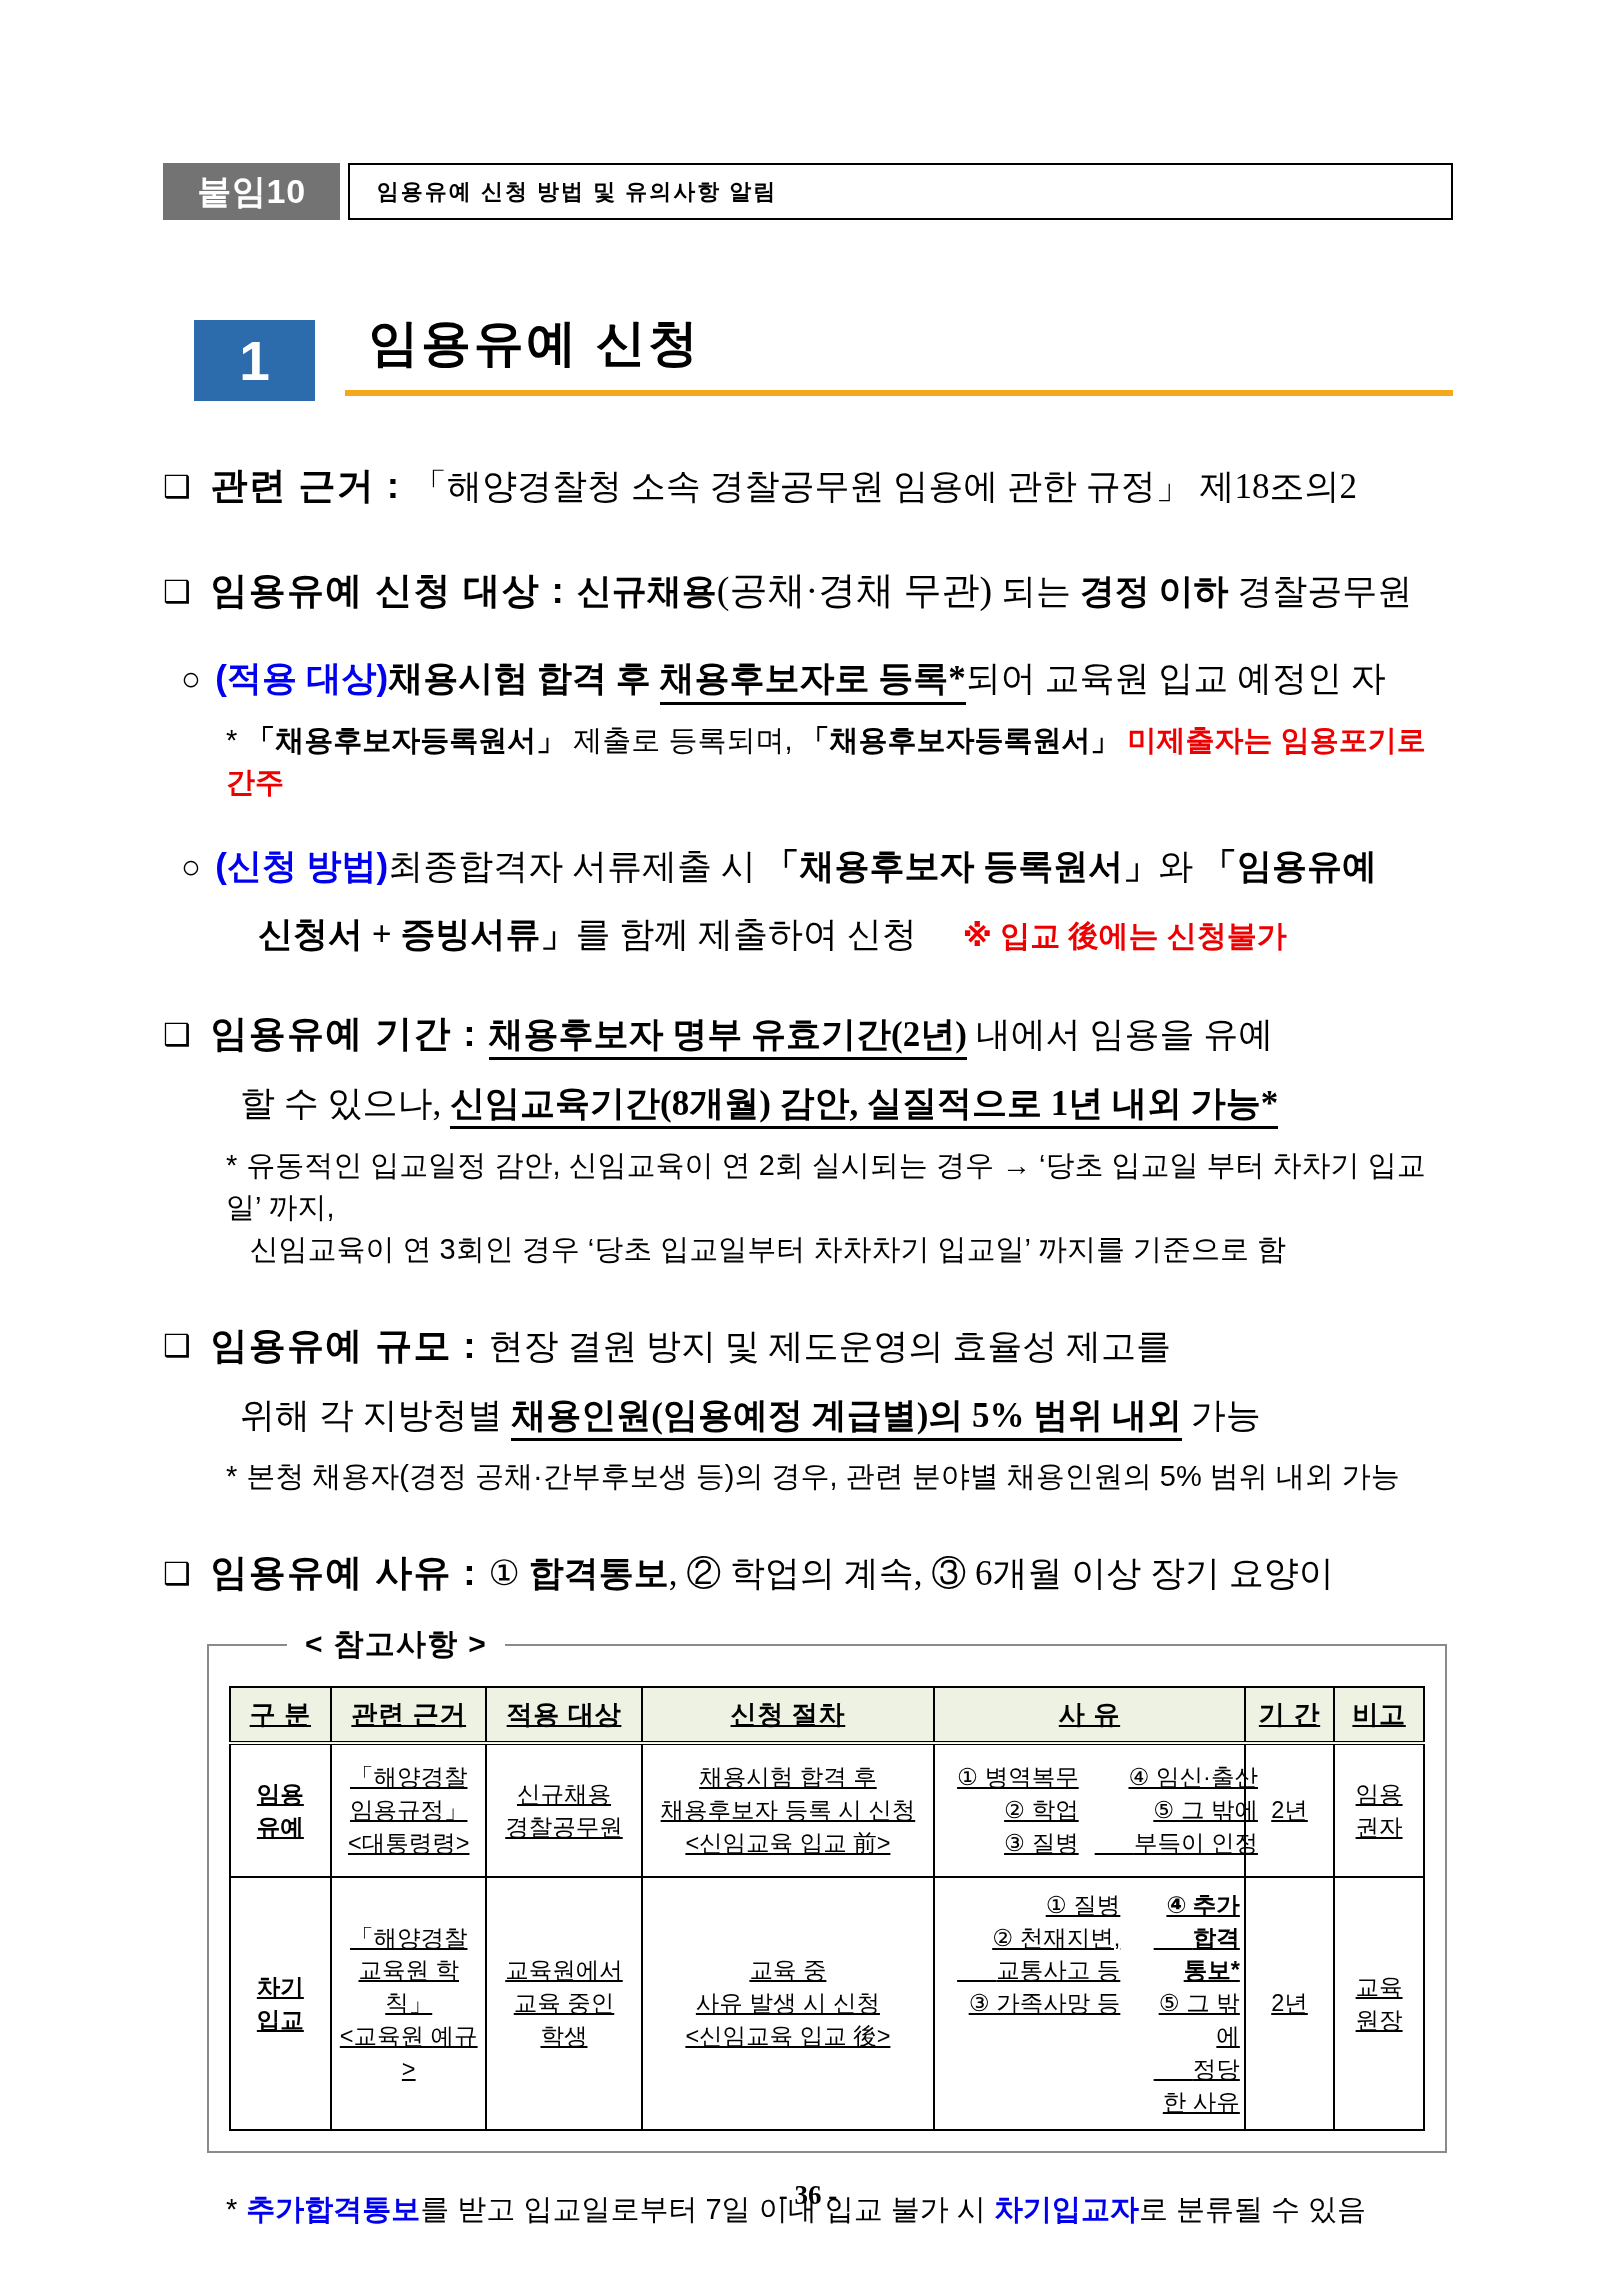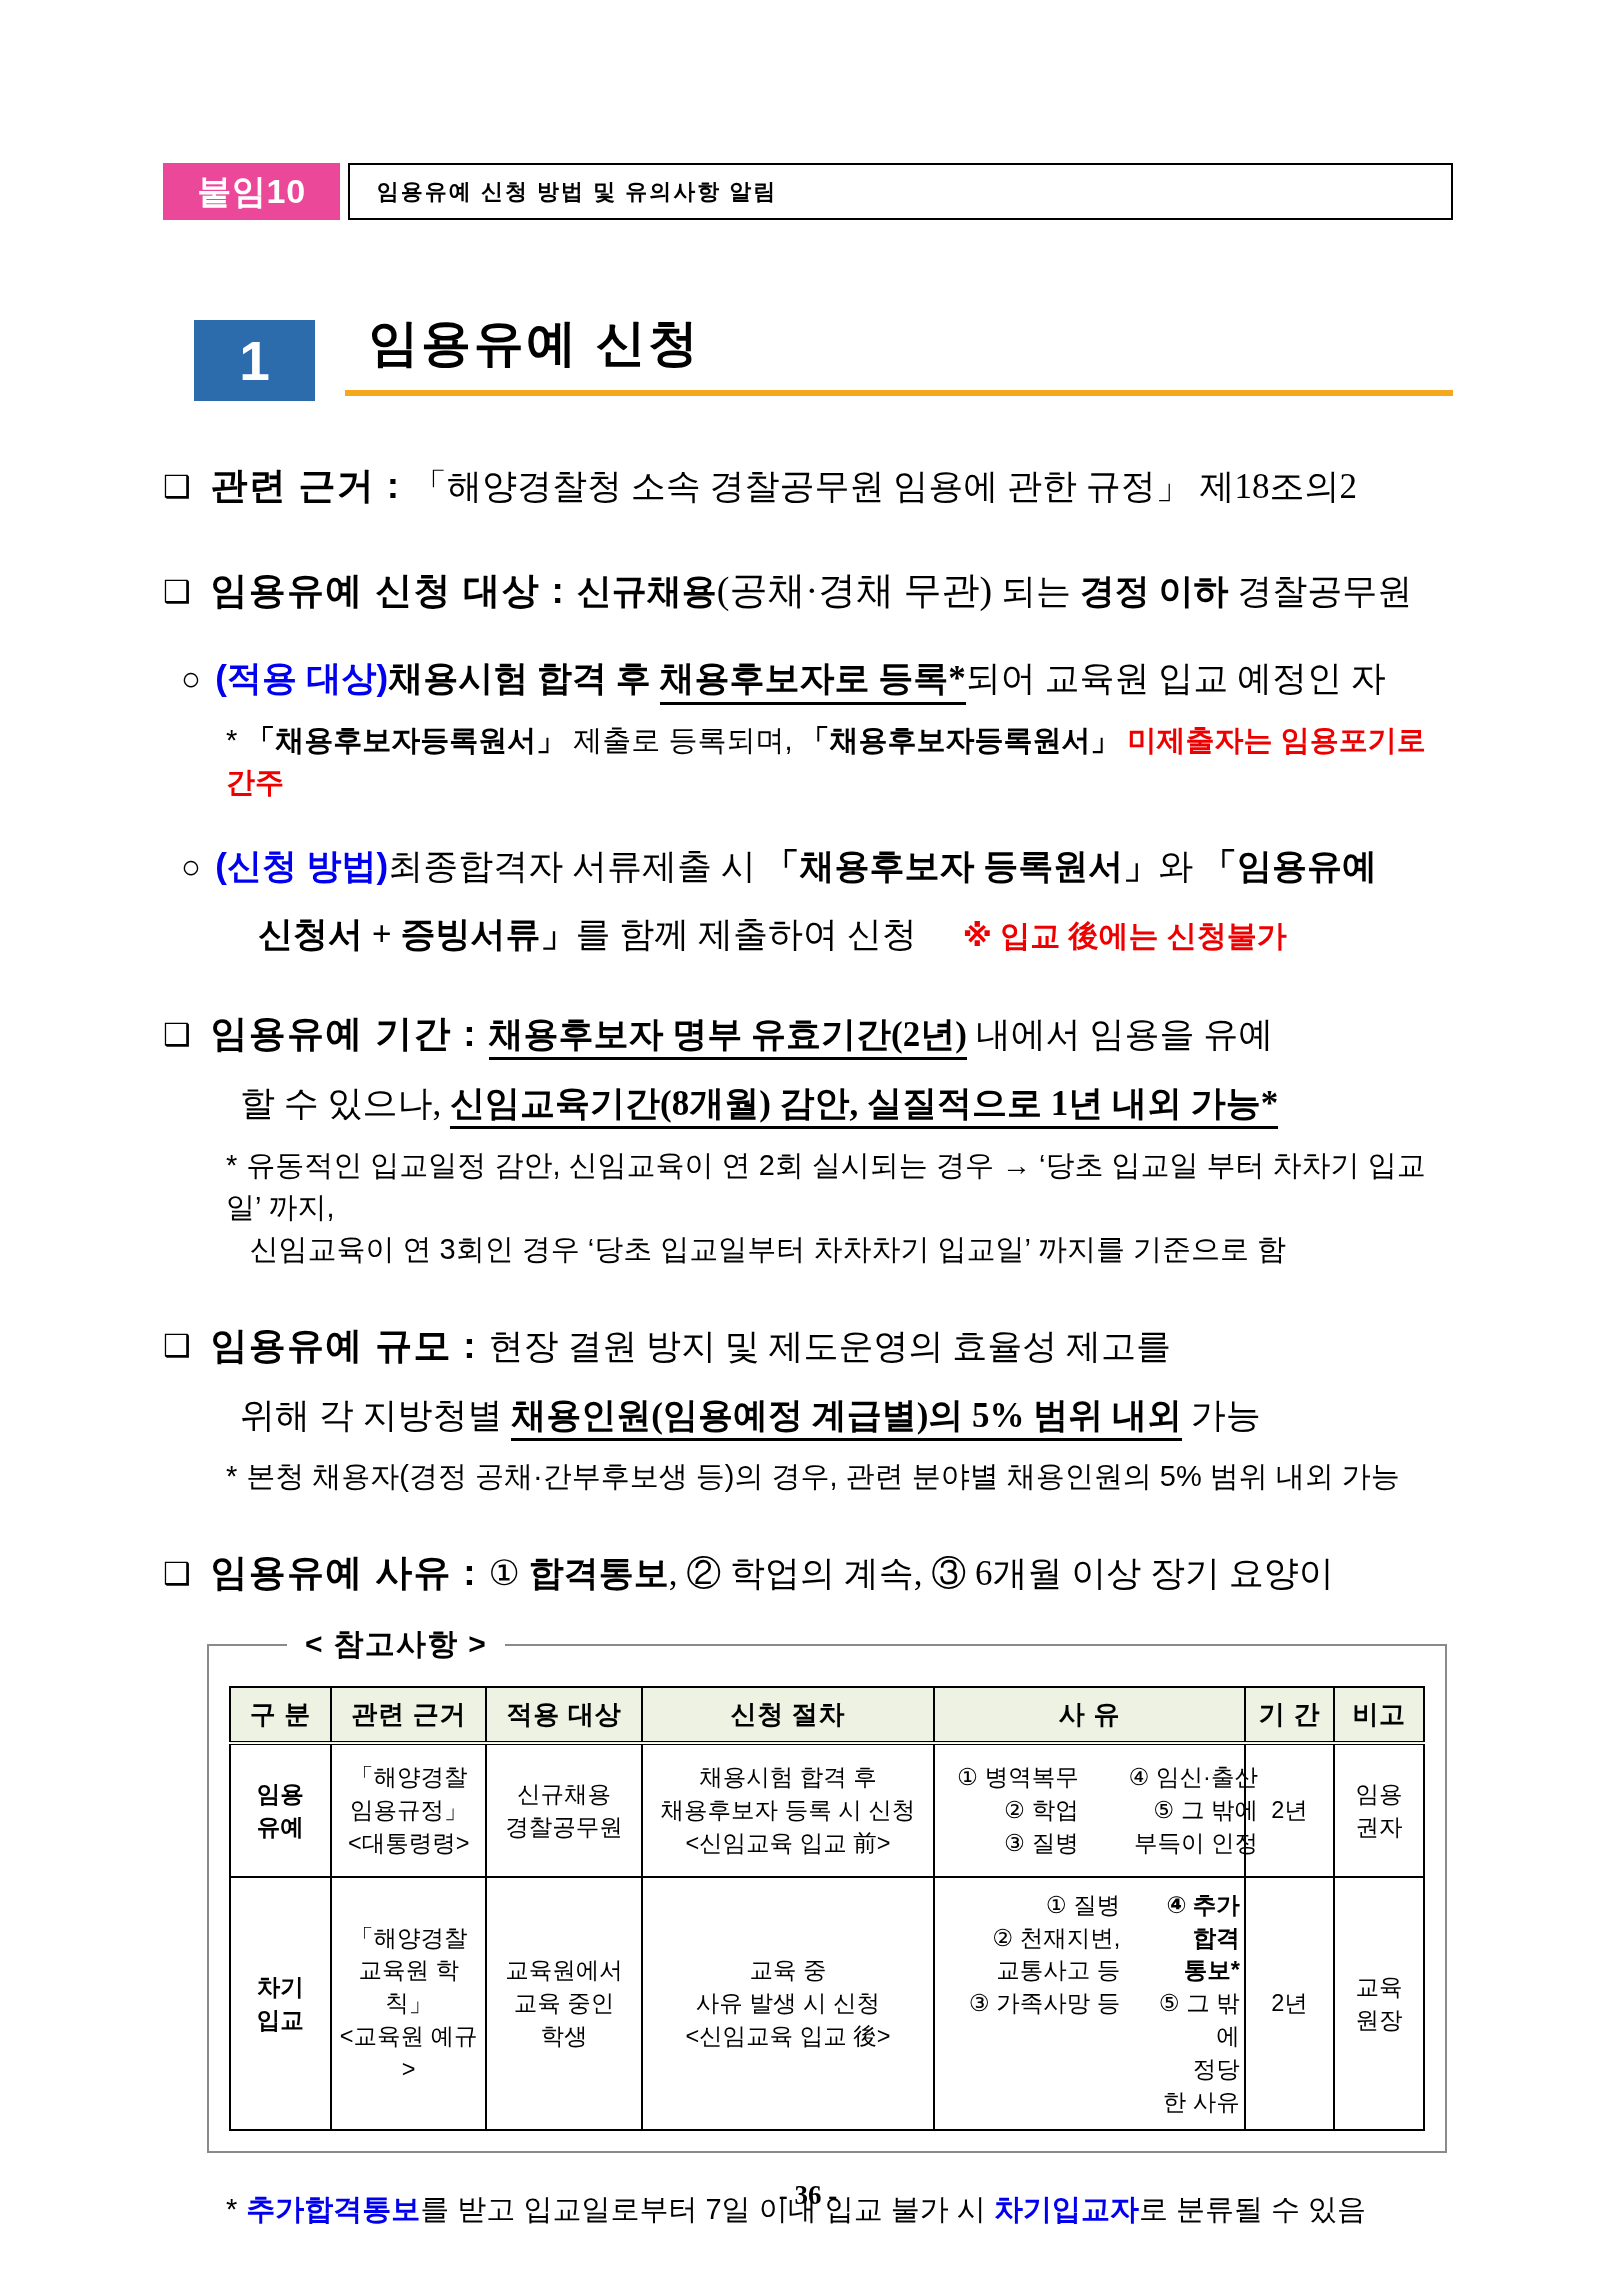--- a/index.html
+++ b/index.html
@@ -8,21 +8,21 @@
   .page{position:relative;width:1616px;height:2284px;box-sizing:border-box;
         padding:163px 163px 0 163px;}
   .serif{font-family:"Liberation Serif","DejaVu Serif",serif;}
   .bold{font-weight:bold;}
   .blue{color:#0000ee;font-weight:bold;}
   .red{color:#ee0000;font-weight:bold;}
   .ul{border-bottom:3.3px solid #000;padding-bottom:3.3px;}
 
   
   .doc-header{display:flex;height:57px;}
-  .badge{background:#ec4899;color:#fff;width:177px;flex:0 0 177px;
+  .badge{background:#737373;color:#fff;width:177px;flex:0 0 177px;
          display:flex;align-items:center;justify-content:center;
          font-size:34px;font-weight:bold;letter-spacing:0.7px;}
   .title-box{flex:1;margin-left:7.8px;border:2.6px solid #000;box-sizing:border-box;
              display:flex;align-items:center;padding-left:27px;
              font-size:22px;font-weight:bold;letter-spacing:2px;}
 
   
   .section-head{margin-top:90px;display:flex;align-items:flex-end;margin-left:31px;}
   .sec-num{background:#2c6cac;color:#fff;width:121px;height:81px;flex:0 0 121px;
            display:flex;align-items:center;justify-content:center;
@@ -43,21 +43,21 @@
   .m-b2{margin-top:56px;}
   .m-sub{margin-top:40px;padding-left:18px;}
   .m-big{margin-top:52px;}
   .fn{font-size:29px;margin-top:17px;padding-left:63px;line-height:1.45;}
   .fn .star{margin-right:9px;}
   .fn .l2{padding-left:23.5px;}
   .note-red{color:#ee0000;font-weight:bold;font-size:30px;margin-left:46px;}
 
   
   .refbox{position:relative;border:2px solid #8a8a8a;margin:47px 6.5px 0 44px;
-          padding:40px 19.6px 19.6px 19.6px;}
+          padding:40px 19.6px 19.6px 19.6px;text-decoration:underline;}
   .legend{position:absolute;top:-22px;left:78px;background:#fff;
           padding:0 18px;font-size:30px;font-weight:bold;letter-spacing:1.3px;}
   table.ref{width:100%;border-collapse:collapse;table-layout:fixed;}
   table.ref th{background:#edf2e2;border:2px solid #000;
                border-bottom:4.6px double #000;font-size:26px;font-weight:bold;
                padding:9px 2.6px;letter-spacing:0.7px;}
   table.ref td{border:2px solid #000;text-align:center;vertical-align:middle;
                font-size:23.5px;line-height:1.4;padding:10.4px 3.9px;}
   td.prewrap,div.prewrap{white-space:pre-wrap;}
   td.typecell{font-size:27px;font-weight:bold;line-height:1.35;}

